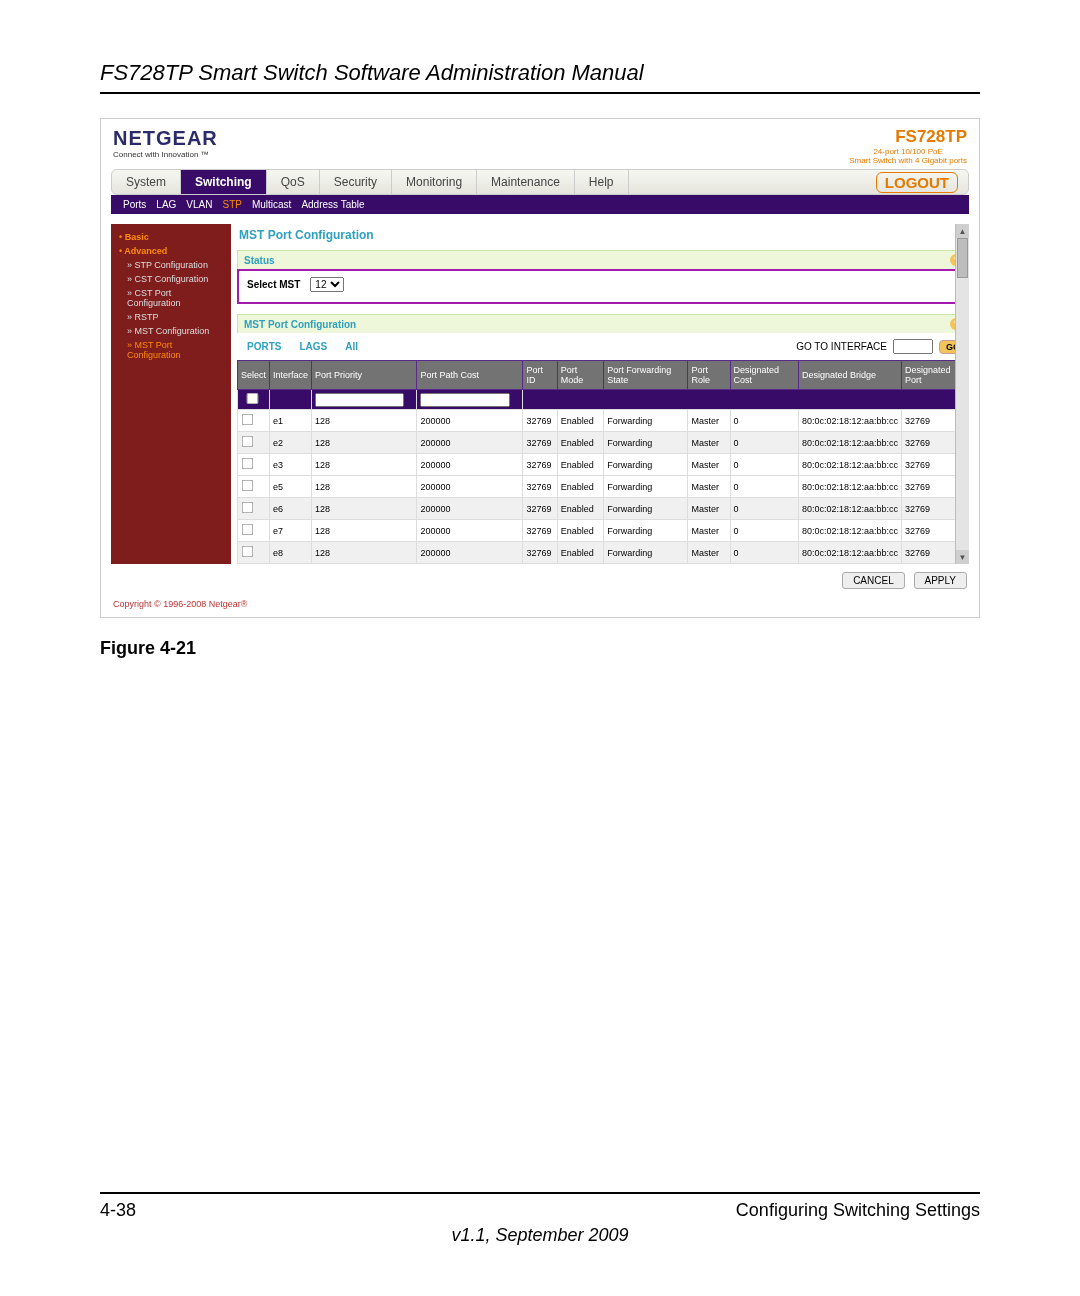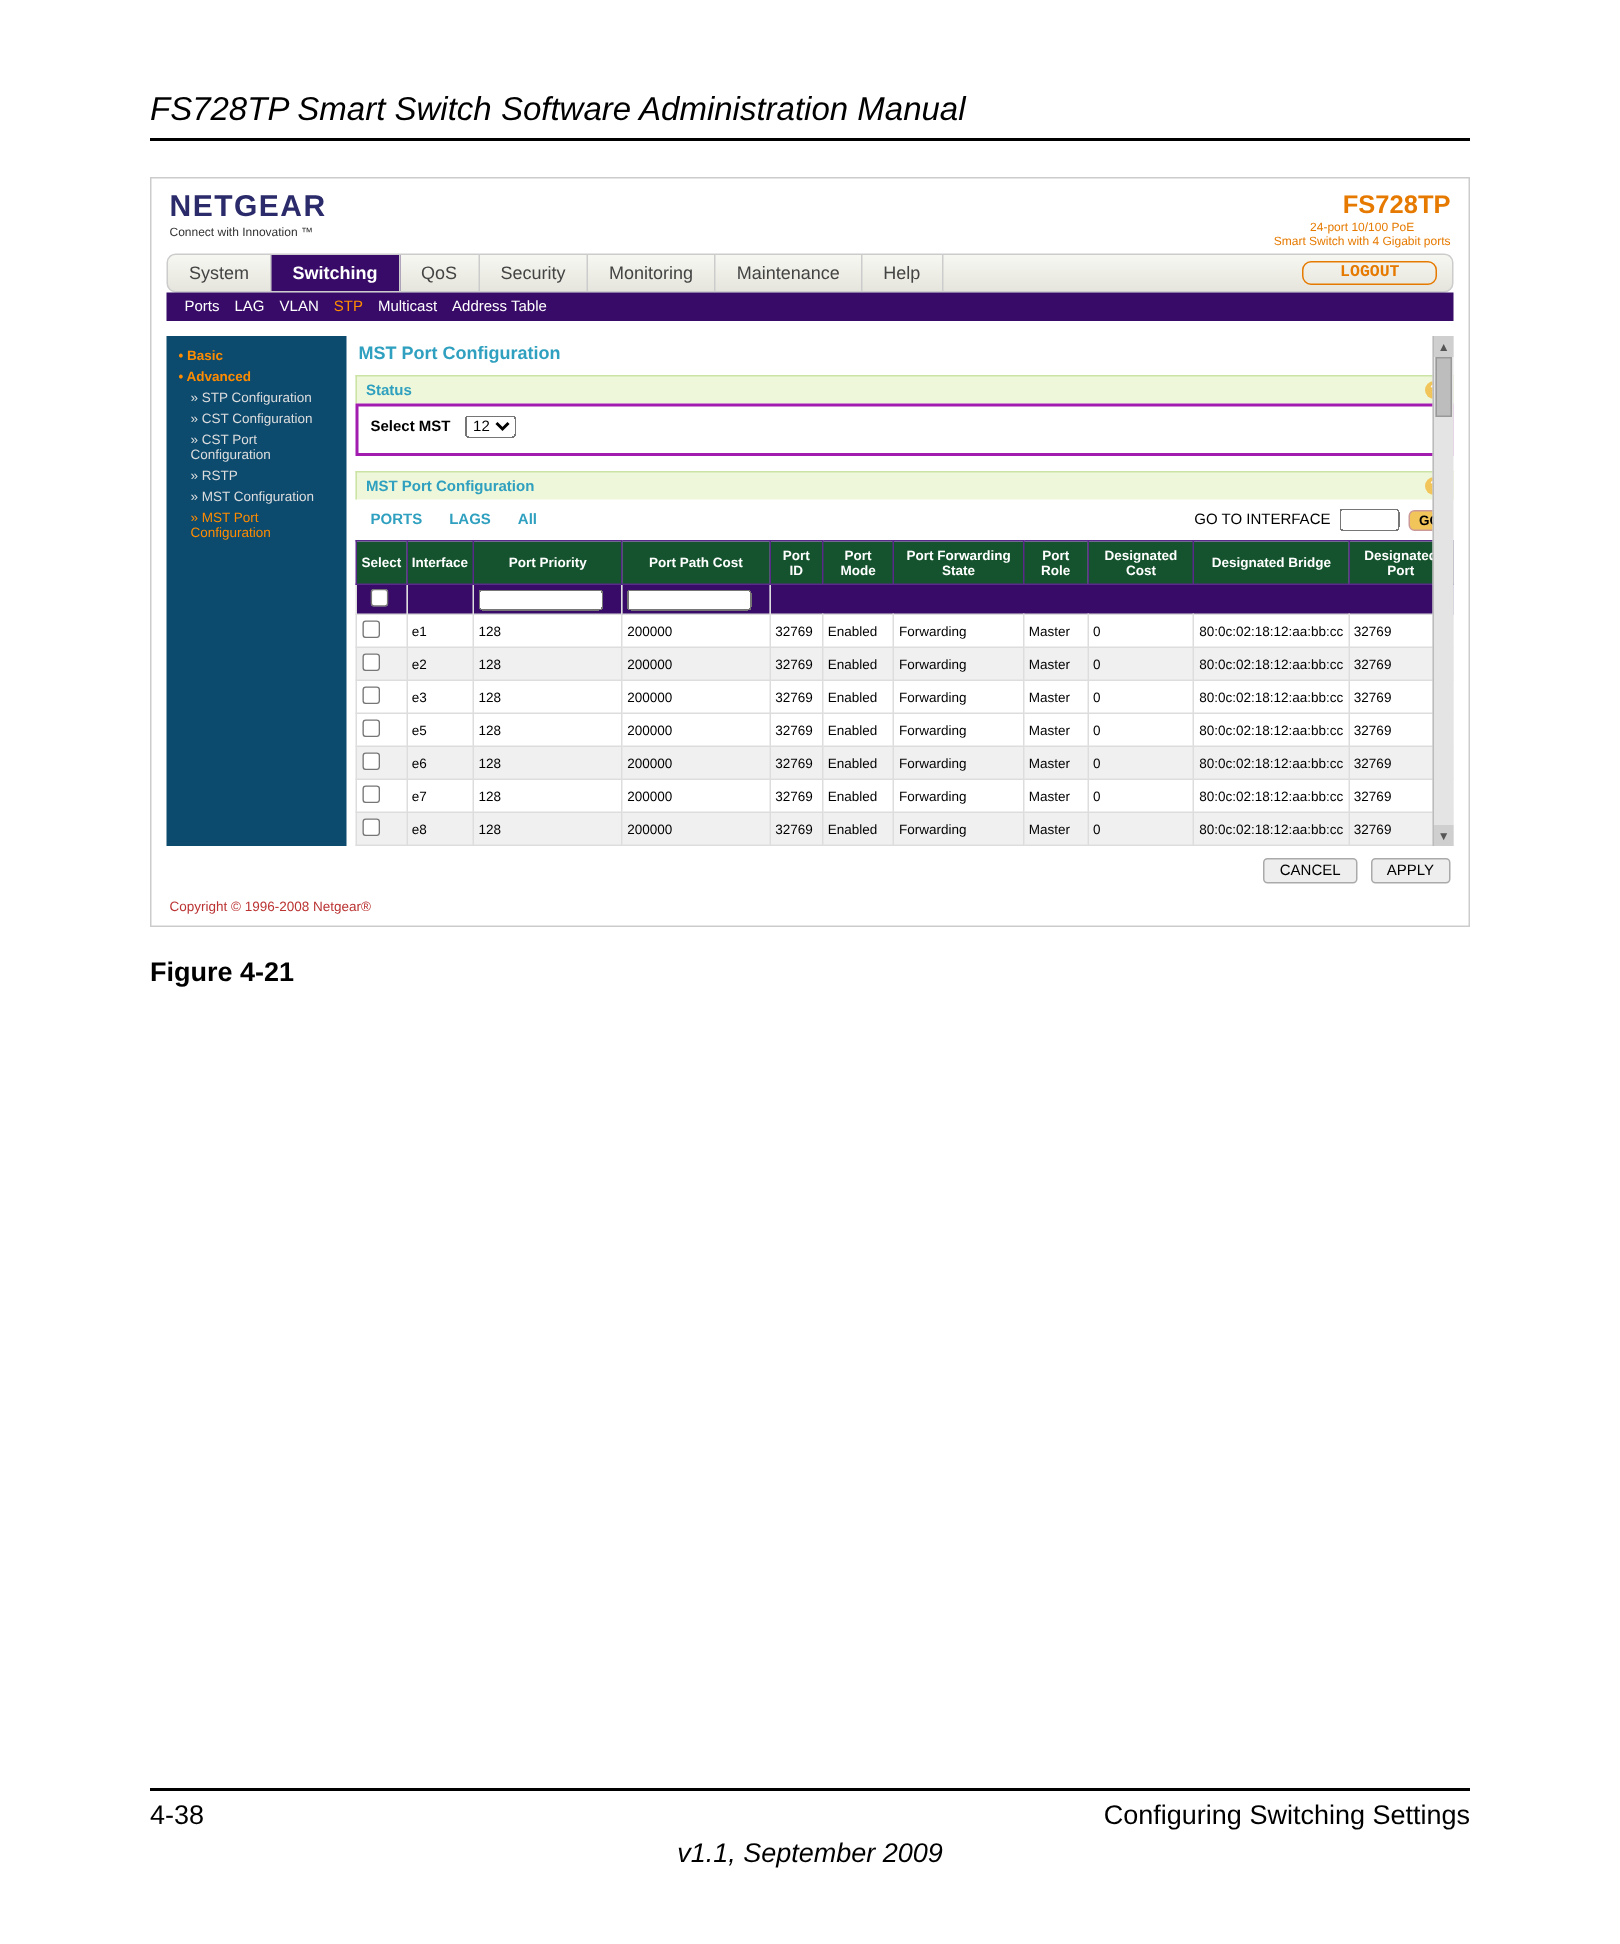--- a/index.html
+++ b/index.html
@@ -12,48 +12,48 @@
   .topbar { display: flex; justify-content: space-between; align-items: flex-start; padding: 8px 12px 4px 12px; }
   .brand { font-weight: 900; font-size: 20px; letter-spacing: 1px; color: #2b2b6b; }
   .brand-sub { font-size: 8px; color: #333; }
   .model { color: #e67a00; font-weight: 800; font-size: 17px; text-align: right; }
   .model-sub { color: #e67a00; font-size: 8px; text-align: center; }
 
   .maintabs-wrap { border: 1px solid #ccc; margin: 0 10px; border-radius: 6px; background: linear-gradient(#f7f7f2,#e5e5dd); }
   .maintabs { display: flex; align-items: center; }
   .mtab { padding: 5px 14px; font-size: 12px; color: #444; border-right: 1px solid #ccc; cursor: pointer; }
   .mtab.active { background: #370b67; color: #fff; font-weight: bold; }
-  .logout { margin-left: auto; margin-right: 10px; color: #e67a00; border: 1px solid #e67a00; border-radius: 6px; padding: 1px 24px; font-size: 11px; font-weight: bold; cursor: pointer; font-family: Liberation Mono, monospace; }
+  .logout { margin-left: auto; margin-right: 10px; color: #e67a00; border: 1px solid #e67a00; border-radius: 6px; padding: 1px 8px; font-size: 15px; font-weight: bold; cursor: pointer; }
 
   .subtabs { background: #370b67; color: #fff; padding: 4px 12px; font-size: 10px; display: flex; gap: 10px; margin: 0 10px; }
   .subtabs span { cursor: pointer; }
   .subtabs .active { color: #ff8c00; }
 
   .body-area { display: flex; margin: 10px 10px 2px 10px; gap: 0; min-height: 310px; position: relative; }
-  .side { width: 120px; background: #0c4a6e; color: #fff; padding: 6px 0; font-size: 9px; }
+  .side { width: 120px; background: #7f1d1d; color: #fff; padding: 6px 0; font-size: 9px; }
   .side .h { color: #ff8c00; padding: 2px 8px; font-weight: bold; }
   .side .i { padding: 2px 8px 2px 16px; color: #ddd; cursor: pointer; }
   .side .i.sel { color: #ff8c00; }
 
   .main { flex: 1; padding: 0 0 0 6px; overflow: hidden; }
   .panel-title { color: #2fa0bf; font-weight: bold; font-size: 12px; padding: 4px 2px 8px 2px; }
   .section-h { background: #eef7d9; color: #2fa0bf; font-weight: bold; font-size: 10px; padding: 3px 6px; border: 1px solid #cbe3a5; border-bottom: none; display:flex; justify-content: space-between; align-items:center;}
   .help-ic { display:inline-block; width:12px; height:12px; border-radius:50%; background:#f2c55a; color:#fff; text-align:center; line-height:12px; font-weight:bold; font-size:8px;}
   .status-body { border: 2px solid #a21caf; padding: 6px 8px 10px 8px; display:flex; align-items:center; gap:10px; font-size:10px; margin-bottom:10px;}
   .status-body select { font-size:10px; }
 
   .gotoif { text-align:right; font-size:10px; padding:4px 2px; display:flex; justify-content:flex-end; align-items:center; gap:6px; }
   .gotoif input { width:40px; font-size:10px; }
   .go-btn { background:#f2c55a; border:1px solid #c99; border-radius:4px; padding:1px 6px; font-size:9px; font-weight:bold; cursor:pointer; }
 
   .tabs2 { display:flex; gap:2px; font-size:10px; font-weight:bold; color:#2fa0bf; padding:2px 0;}
   .tabs2 div { padding:2px 8px; cursor:pointer; }
 
   table.data { width:100%; border-collapse: collapse; font-size:9px; }
-  table.data th { background:#14532d; color:#fff; font-weight:bold; padding:4px 3px; text-align:center; border:1px solid #5a2a8a; }
+  table.data th { background:#737373; color:#fff; font-weight:normal; padding:4px 3px; text-align:left; border:1px solid #5a2a8a; }
   table.data td { padding:3px 3px; border:1px solid #ddd; }
   table.data tr.input-row td { background:#370b67; padding:2px 3px; }
   table.data tr.input-row input { width: 90%; font-size:9px; }
   table.data tr.alt td { background:#f0f0f0; }
   table.data input[type=checkbox]{ transform: scale(0.9); }
 
   .btnbar { text-align:right; padding:6px 12px; }
   .btn { display:inline-block; background:#eee; border:1px solid #aaa; border-radius:3px; padding:2px 10px; font-size:10px; margin-left:6px; cursor:pointer; }
 
   .copyright { font-size:9px; color:#b33; padding:4px 12px 8px 12px; }

